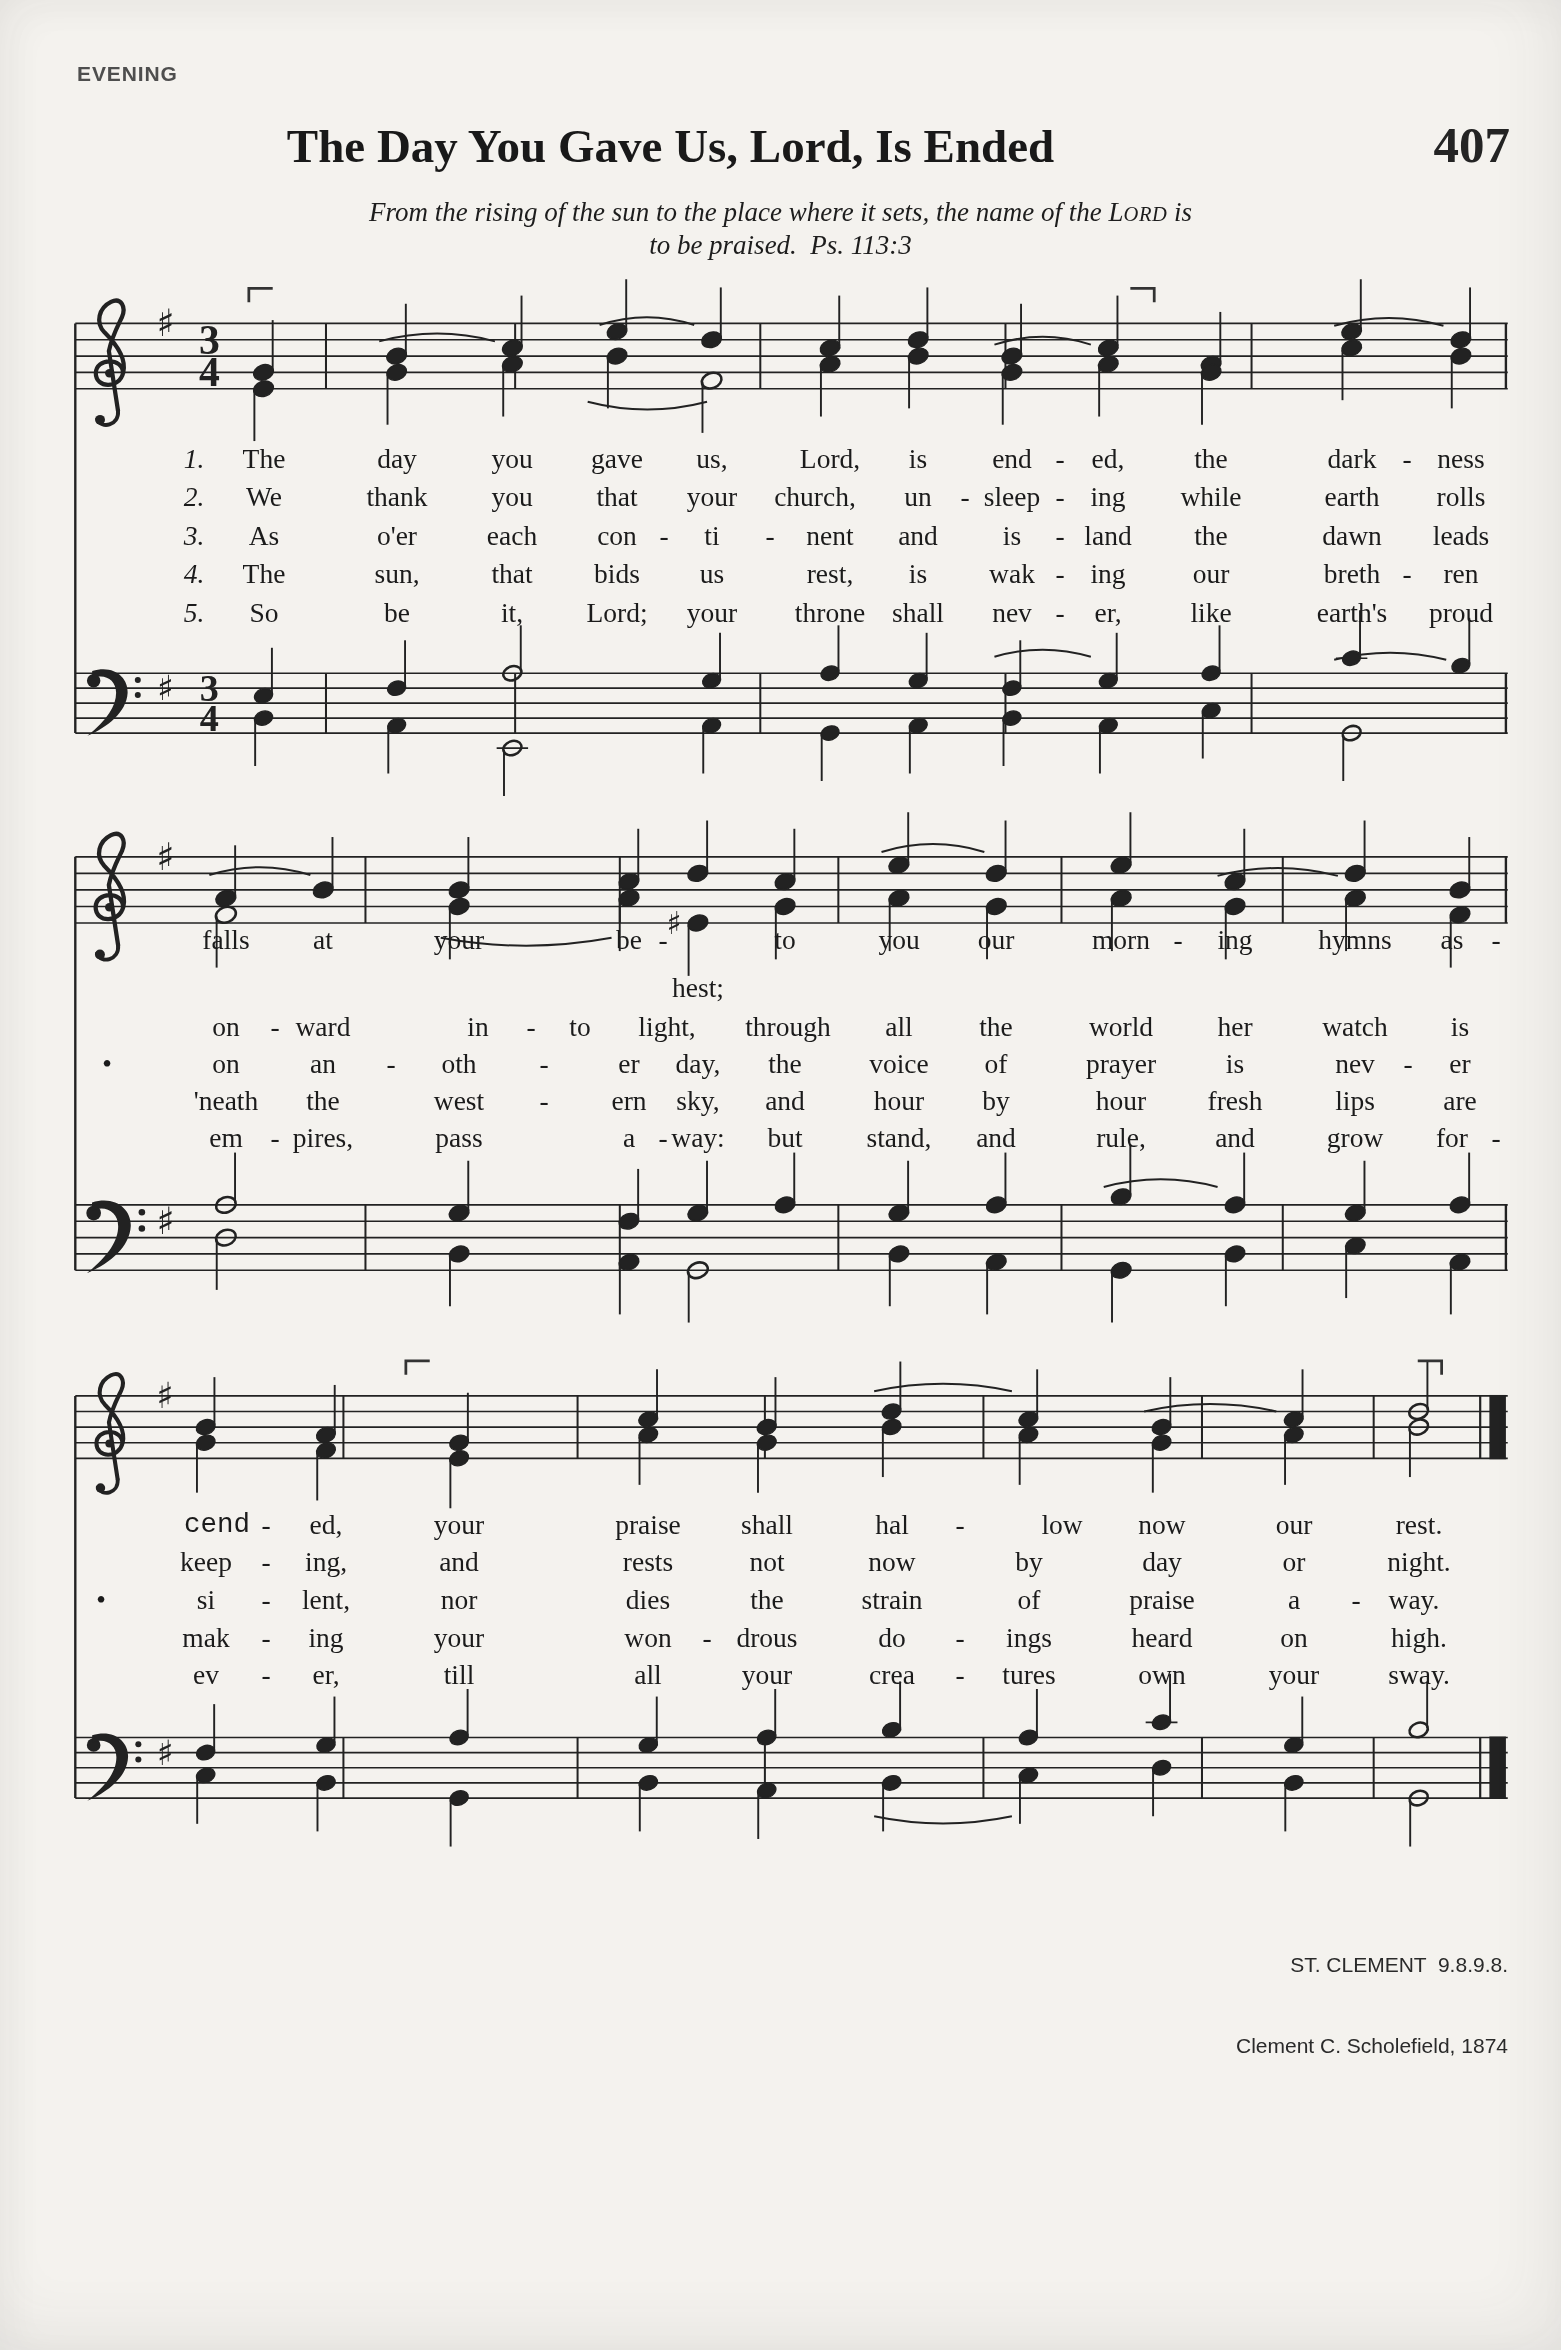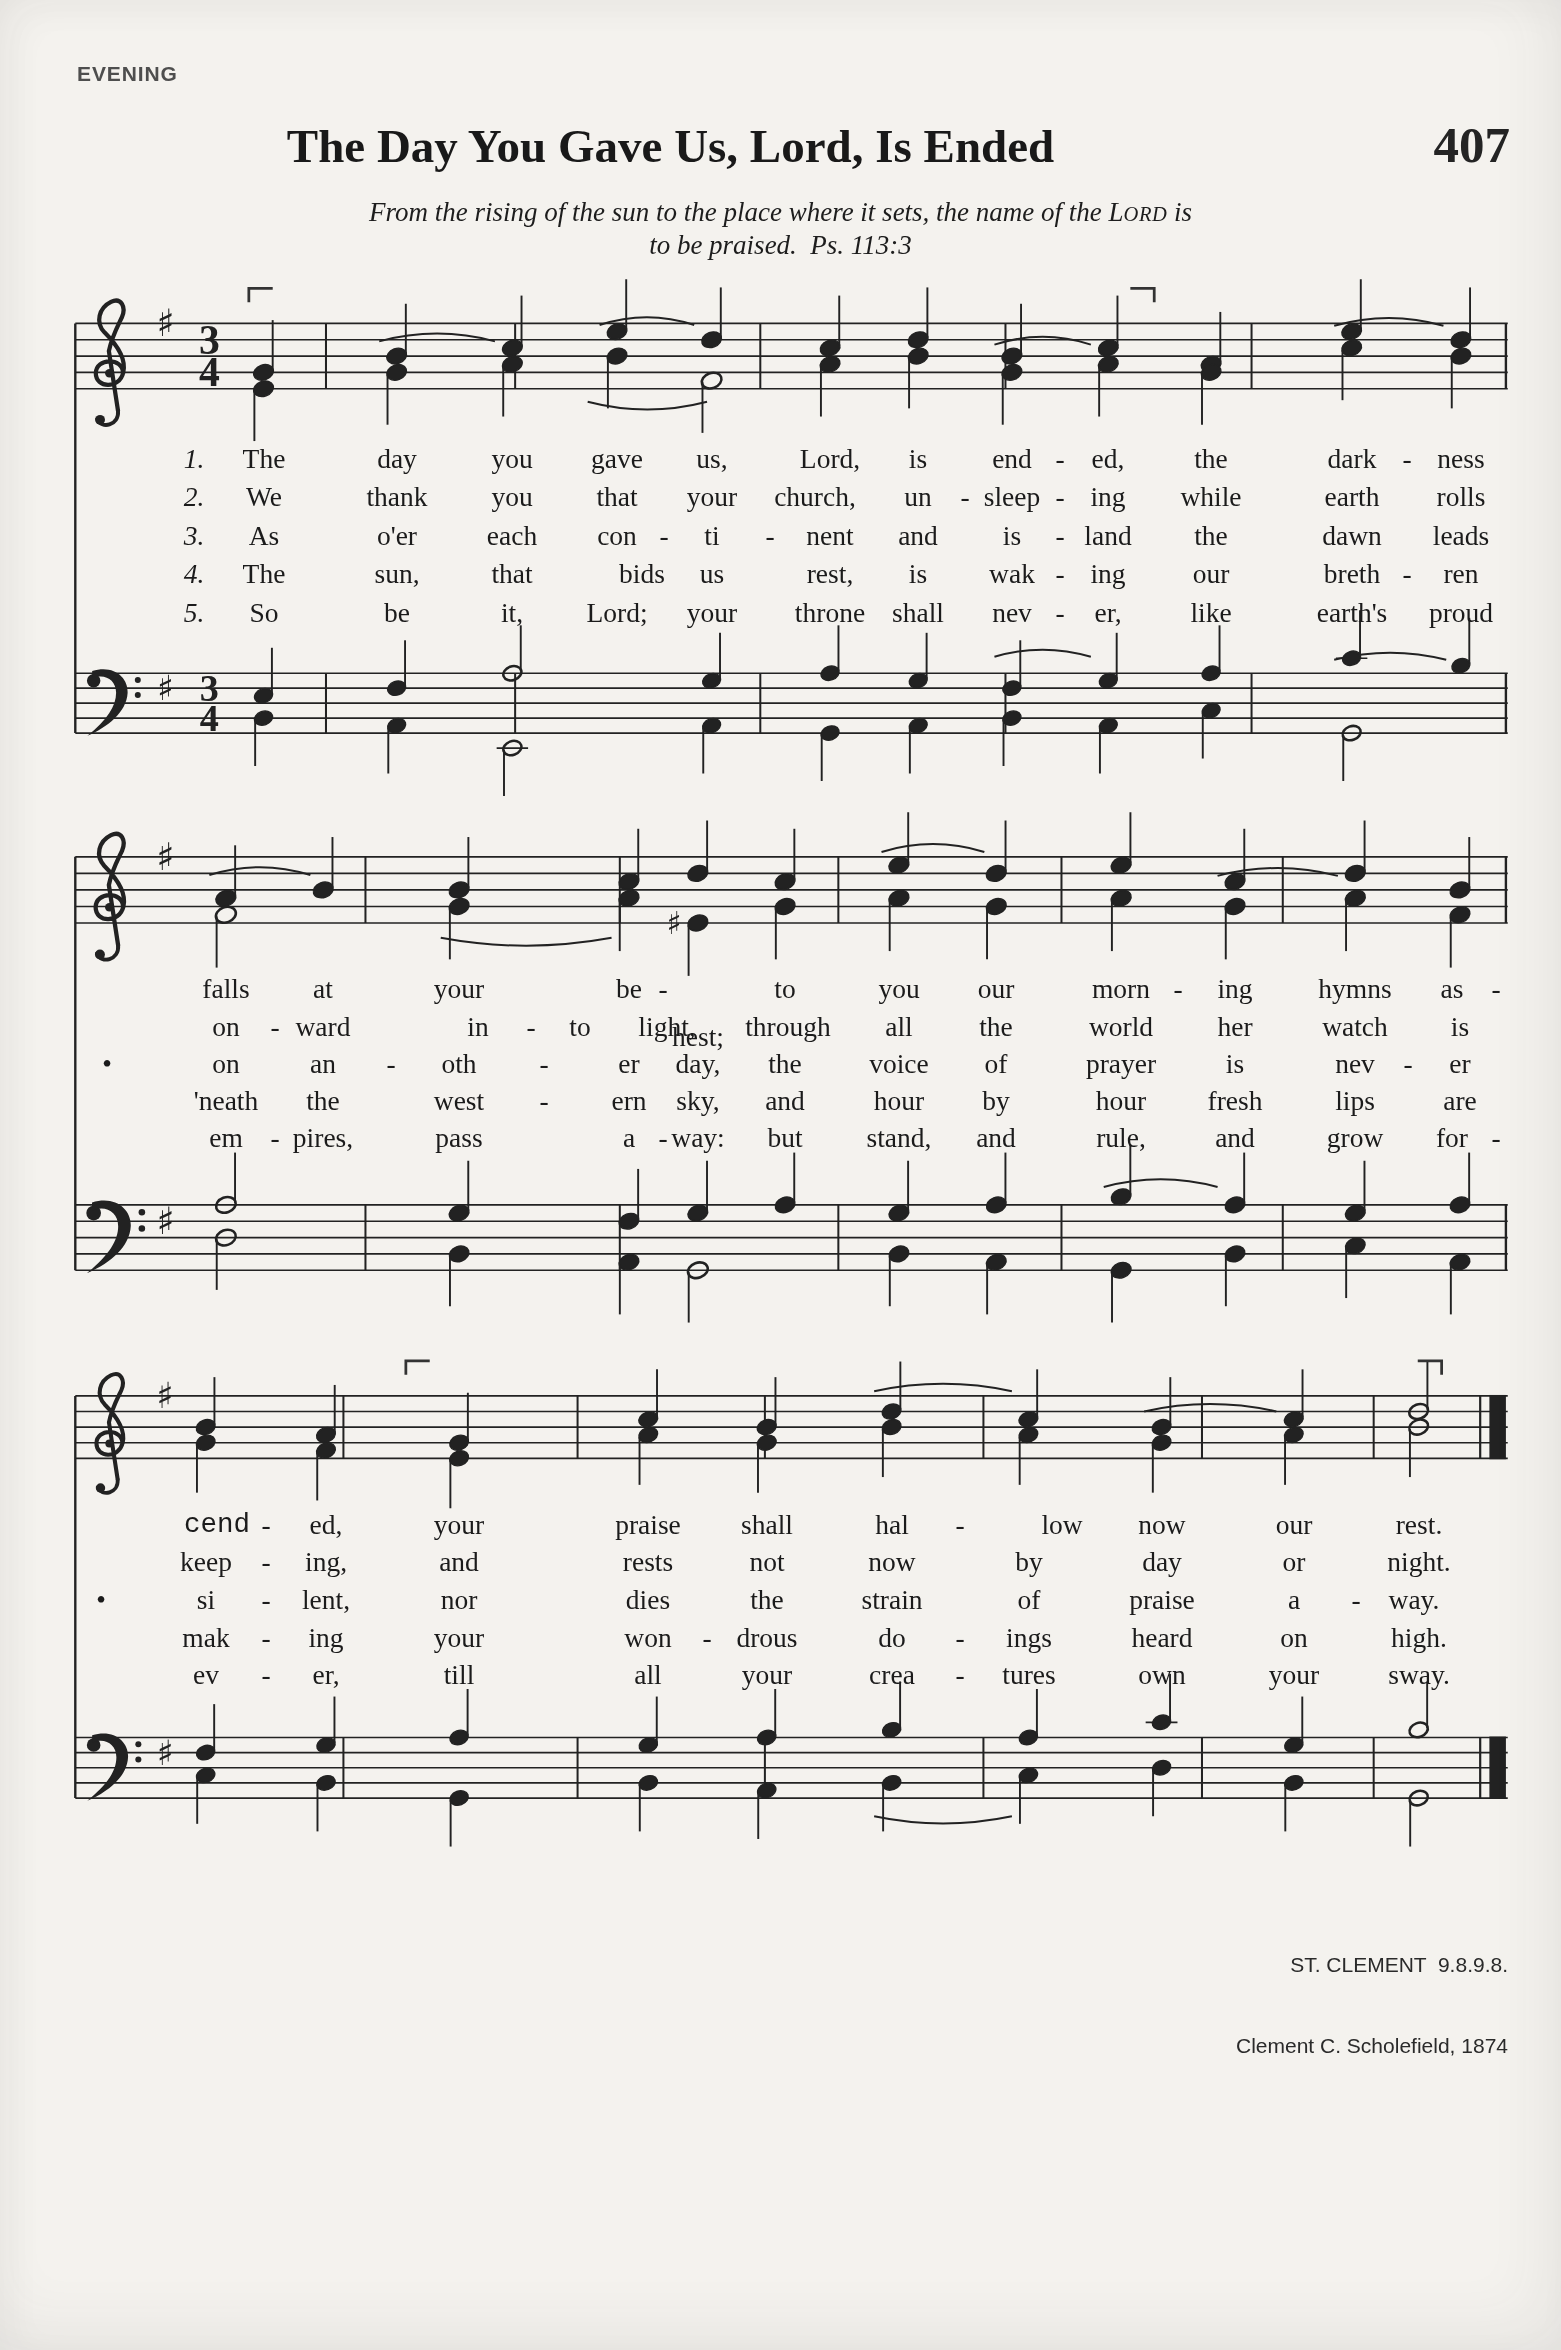--- a/index.html
+++ b/index.html
@@ -787,21 +787,21 @@
         <span class="lyr-tok" style="left: 1108px;">land</span>
         <span class="lyr-tok" style="left: 1211px;">the</span>
         <span class="lyr-tok" style="left: 1352px;">dawn</span>
         <span class="lyr-tok" style="left: 1461px;">leads</span>
       </div>
       <div class="lyr-line" style="top: 558px;">
         <span class="lyr-tok i" style="left: 194px;">4.</span>
         <span class="lyr-tok" style="left: 264px;">The</span>
         <span class="lyr-tok" style="left: 397px;">sun,</span>
         <span class="lyr-tok" style="left: 512px;">that</span>
-        <span class="lyr-tok" style="left: 642px;">bids</span>
+        <span class="lyr-tok" style="left: 617px;">bids</span>
         <span class="lyr-tok" style="left: 712px;">us</span>
         <span class="lyr-tok" style="left: 830px;">rest,</span>
         <span class="lyr-tok" style="left: 918px;">is</span>
         <span class="lyr-tok" style="left: 1012px;">wak</span>
         <span class="lyr-tok" style="left: 1060px;">-</span>
         <span class="lyr-tok" style="left: 1108px;">ing</span>
         <span class="lyr-tok" style="left: 1211px;">our</span>
         <span class="lyr-tok" style="left: 1352px;">breth</span>
         <span class="lyr-tok" style="left: 1407px;">-</span>
         <span class="lyr-tok" style="left: 1461px;">ren</span>
@@ -815,21 +815,21 @@
         <span class="lyr-tok" style="left: 712px;">your</span>
         <span class="lyr-tok" style="left: 830px;">throne</span>
         <span class="lyr-tok" style="left: 918px;">shall</span>
         <span class="lyr-tok" style="left: 1012px;">nev</span>
         <span class="lyr-tok" style="left: 1060px;">-</span>
         <span class="lyr-tok" style="left: 1108px;">er,</span>
         <span class="lyr-tok" style="left: 1211px;">like</span>
         <span class="lyr-tok" style="left: 1352px;">earth's</span>
         <span class="lyr-tok" style="left: 1461px;">proud</span>
       </div>
-      <div class="lyr-line" style="top: 973px; text-decoration: underline;">
+      <div class="lyr-line" style="top: 924px; text-decoration: underline;">
         <span class="lyr-tok" style="left: 226px;">falls</span>
         <span class="lyr-tok" style="left: 323px;">at</span>
         <span class="lyr-tok" style="left: 459px;">your</span>
         <span class="lyr-tok" style="left: 629px;">be</span>
         <span class="lyr-tok" style="left: 663px;">-</span>
         <span class="lyr-tok" style="left: 698px; margin-top: 48px;">hest;</span>
         <span class="lyr-tok" style="left: 785px;">to</span>
         <span class="lyr-tok" style="left: 899px;">you</span>
         <span class="lyr-tok" style="left: 996px;">our</span>
         <span class="lyr-tok" style="left: 1121px;">morn</span>

